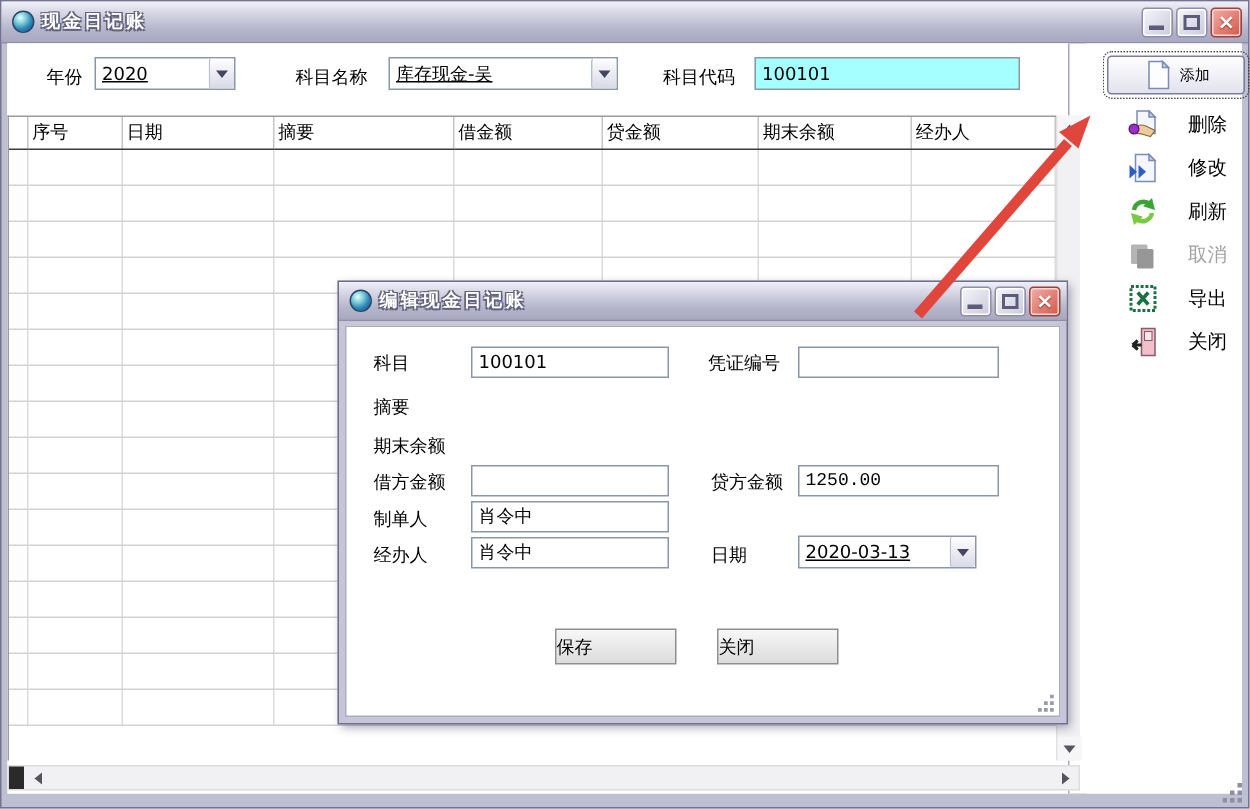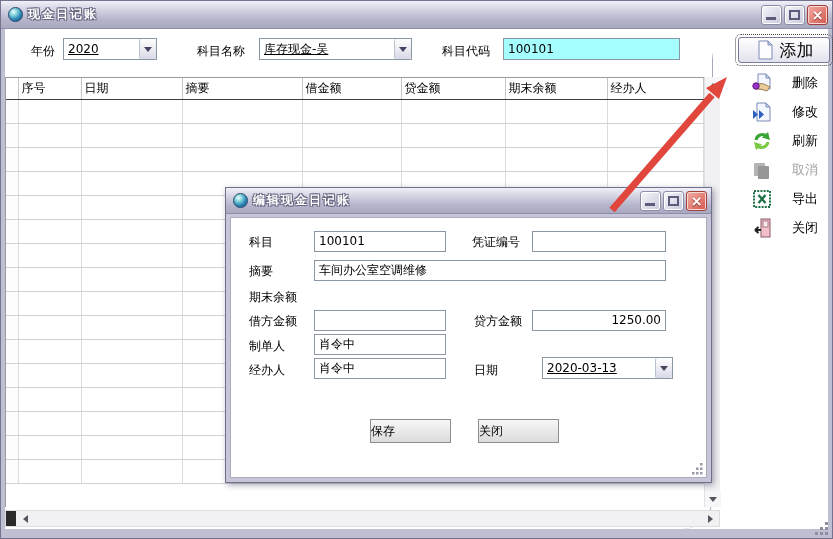--- a/index.html
+++ b/index.html
@@ -21,21 +21,21 @@
     background:linear-gradient(135deg,#F6F6FB 0%,#C9C9DC 100%);
     box-shadow:inset 0 0 0 1px #FFFFFF;position:relative;cursor:pointer;}
   .ctrl.close{background:linear-gradient(135deg,#F2AFA6 0%,#D4574D 100%);
     border-color:#A04038;box-shadow:inset 0 0 0 1px #F8D8D4;}
   .glyph-min{position:absolute;left:4px;right:5px;bottom:4px;height:3px;background:#5B5B7C;}
   .glyph-max{position:absolute;left:4px;top:4px;width:11px;height:10px;border:2px solid #5B5B7C;}
   .glyph-x{position:absolute;inset:0;color:#FFF;font-weight:bold;font-size:14px;
     text-align:center;line-height:18px;text-shadow:0 1px 1px #803028;}
 
   .client{position:absolute;left:4px;right:4px;top:28px;bottom:9px;background:#FFF;}
-  .left-pane{position:absolute;left:0;top:0;bottom:0;width:708px;border-right:1px solid #A6A6B8;background:#FFF;border-radius:31px;}
+  .left-pane{position:absolute;left:0;top:0;bottom:0;width:708px;border-right:1px solid #A6A6B8;background:#FFF;}
   .right-pane{position:absolute;left:719px;top:0;right:0;bottom:0;background:#FFF;}
 
   
   .filter-bar{position:absolute;left:0;top:0;right:0;height:48px;background:#FFF;}
   .flabel{position:absolute;top:14px;white-space:nowrap;}
   .field{border:1px solid #8A97A5;background:#FFF;padding:2px 4px;height:22px;line-height:16px;}
   .cyan{background:#A5FFFF;}
   .combo{position:absolute;height:22px;border:1px solid #8A97A5;background:#FFF;display:flex;}
   .combo-value{flex:1;padding:2px 4px;line-height:16px;overflow:hidden;white-space:nowrap;text-decoration:underline;}
   .combo-btn{width:17px;border-left:1px solid #B8C2CC;border-radius:2px;
@@ -63,33 +63,33 @@
   .tri-down{width:0;height:0;border-left:4px solid transparent;border-right:4px solid transparent;border-top:5px solid #55555F;}
   .tri-left{width:0;height:0;border-top:4px solid transparent;border-bottom:4px solid transparent;border-right:5px solid #55555F;}
   .tri-right{width:0;height:0;border-top:4px solid transparent;border-bottom:4px solid transparent;border-left:5px solid #55555F;}
   .hscroll{position:absolute;left:0;top:481px;width:715px;height:17px;background:#F1F1F3;border:1px solid #DDDDDD;}
   .hthumb{position:absolute;left:0;top:0;width:10px;height:15px;background:#2A2A2A;cursor:grab;}
   .hscroll .arr{position:absolute;top:0;width:16px;height:15px;display:flex;align-items:center;justify-content:center;cursor:pointer;}
 
   
   .add-btn{position:absolute;left:14px;top:8px;width:92px;height:26px;border:1px solid #7A7A99;border-radius:3px;
     background:linear-gradient(#FFFFFF,#E2E2EE);outline:1px dotted #444;outline-offset:2px;
-    display:flex;align-items:center;justify-content:center;gap:5px;cursor:pointer;font-size:17px;}
+    display:flex;align-items:center;justify-content:center;gap:5px;cursor:pointer;font-size:10px;}
   .tool-item{position:absolute;left:28px;height:24px;display:flex;align-items:center;gap:20px;cursor:pointer;font-size:13px;}
   .tool-item.disabled{color:#A2A2A2;cursor:default;}
   .ticon{width:20px;height:20px;flex:0 0 auto;}
 
   
   .dialog{position:absolute;left:225px;top:187px;width:487px;height:296px;z-index:10;
     border:1px solid #70708E;background:#C6C6D8;box-shadow:2px 2px 6px rgba(60,60,90,.45);}
   .dialog .titlebar{height:26px;}
   .dialog-body{position:absolute;left:4px;top:29px;right:4px;bottom:4px;background:#FFF;border:1px solid #ABABBE;}
   .dlabel{position:absolute;white-space:nowrap;}
   .dfield{position:absolute;border:1px solid #8A97A5;background:#FFF;padding:2px 4px;height:21px;line-height:15px;overflow:hidden;white-space:nowrap;}
-  .dfield.num{text-align:right;}
+  .dfield.num{font-family:Liberation Mono, monospace;}
   .dlg-btn{position:absolute;width:81px;height:24px;border:1px solid #8E8E8E;
     background:linear-gradient(#F7F7F7,#DCDCDC);text-align:left;line-height:22px;cursor:pointer;}
   .grip{position:absolute;right:2px;bottom:2px;}
 
   .arrow-svg{position:absolute;left:598px;top:62px;z-index:20;pointer-events:none;}
 </style>
 </head>
 <body>
 
 <div class="window">
@@ -433,36 +433,35 @@
         </span>
     </span>
   </div>
   <div class="dialog-body">
     <span class="dlabel" style="left:18px;top:16px">科目</span>
     <div class="dfield cyan" style="left:83px;top:13px;width:132px">100101</div>
     <span class="dlabel" style="left:241px;top:16px">凭证编号</span>
     <div class="dfield" style="left:301px;top:13px;width:134px"></div>
 
     <span class="dlabel" style="left:18px;top:45px">摘要</span>
-    <div class="dfield" style="left:83px;top:42px;width:352px">车间办公室空调维修</div>
 
     <span class="dlabel" style="left:18px;top:71px">期末余额</span>
 
     <span class="dlabel" style="left:18px;top:95px">借方金额</span>
     <div class="dfield" style="left:83px;top:92px;width:132px"></div>
     <span class="dlabel" style="left:243px;top:95px">贷方金额</span>
     <div class="dfield num" style="left:301px;top:92px;width:134px">1250.00</div>
 
     <span class="dlabel" style="left:18px;top:120px">制单人</span>
     <div class="dfield cyan" style="left:83px;top:116px;width:132px">肖令中</div>
 
     <span class="dlabel" style="left:18px;top:144px">经办人</span>
     <div class="dfield cyan" style="left:83px;top:140px;width:132px">肖令中</div>
     <span class="dlabel" style="left:243px;top:144px">日期</span>
-    <div class="combo" style="left:311px;top:139px;width:131px">
+    <div class="combo" style="left:301px;top:139px;width:119px">
       <span class="combo-value">2020-03-13</span>
       <span class="combo-btn">
           <span class="chev"></span>
         </span>
     </div>
 
     <div class="dlg-btn" style="left:139px;top:201px">保存</div>
     <div class="dlg-btn" style="left:247px;top:201px">关闭</div>
 
     <svg class="grip" width="12" height="12">

